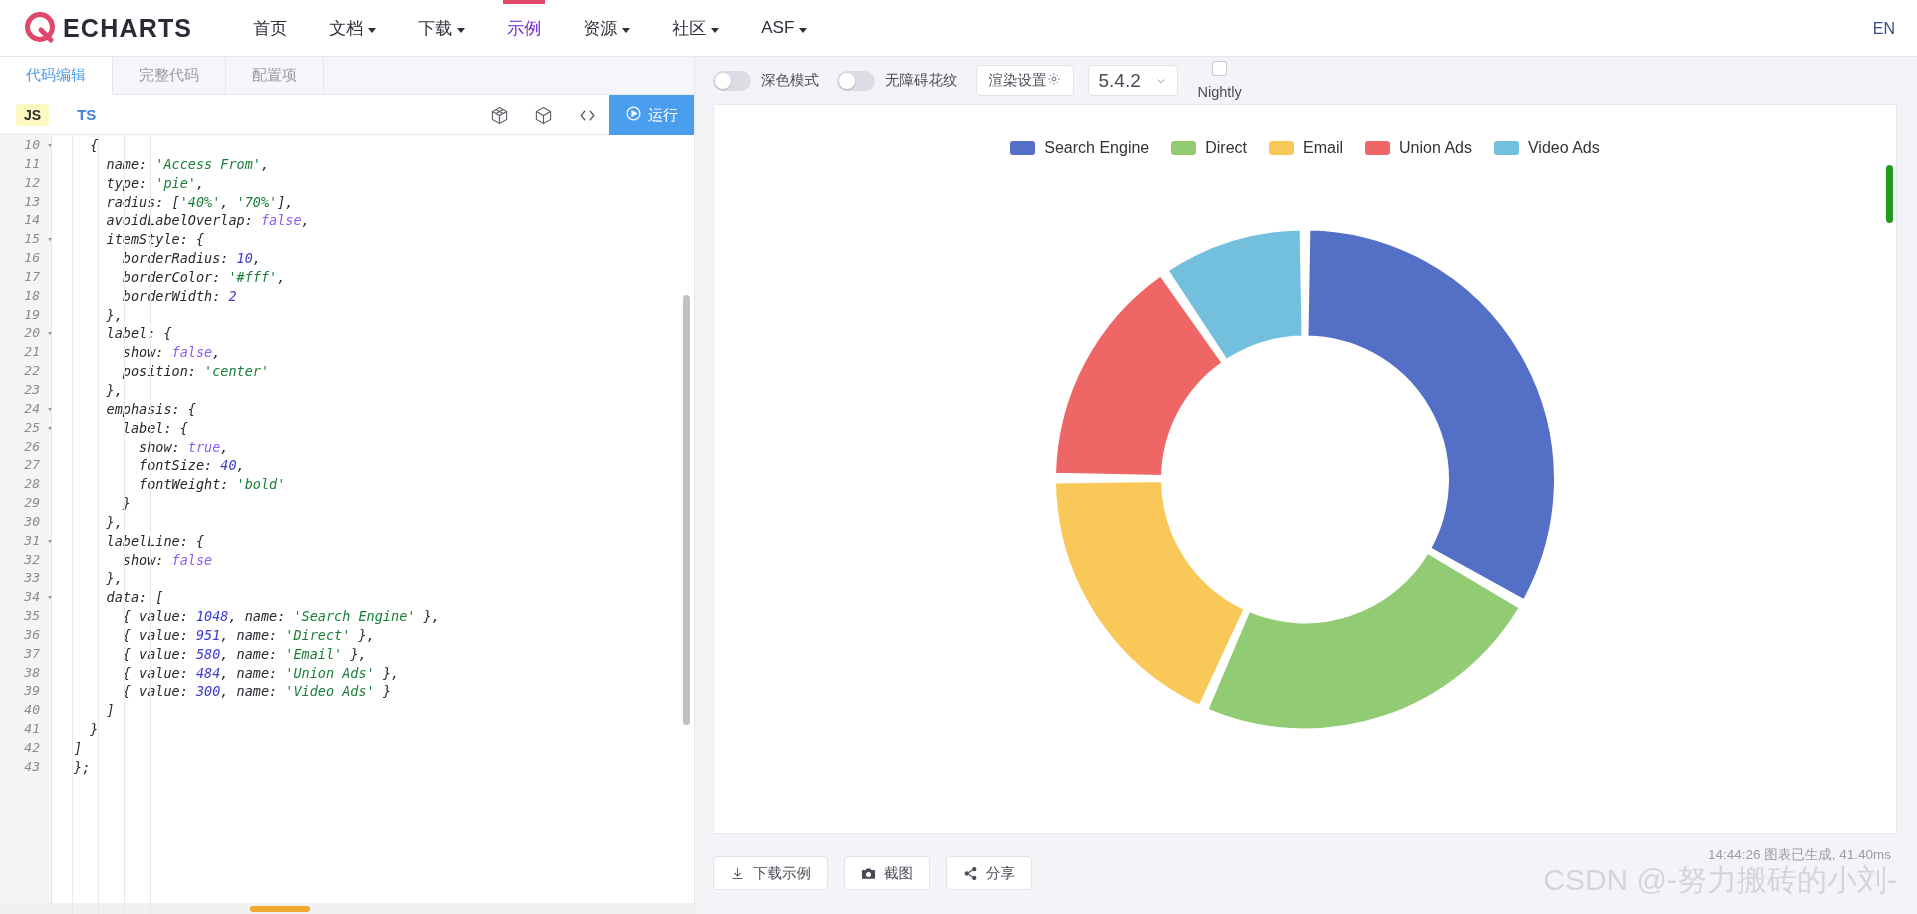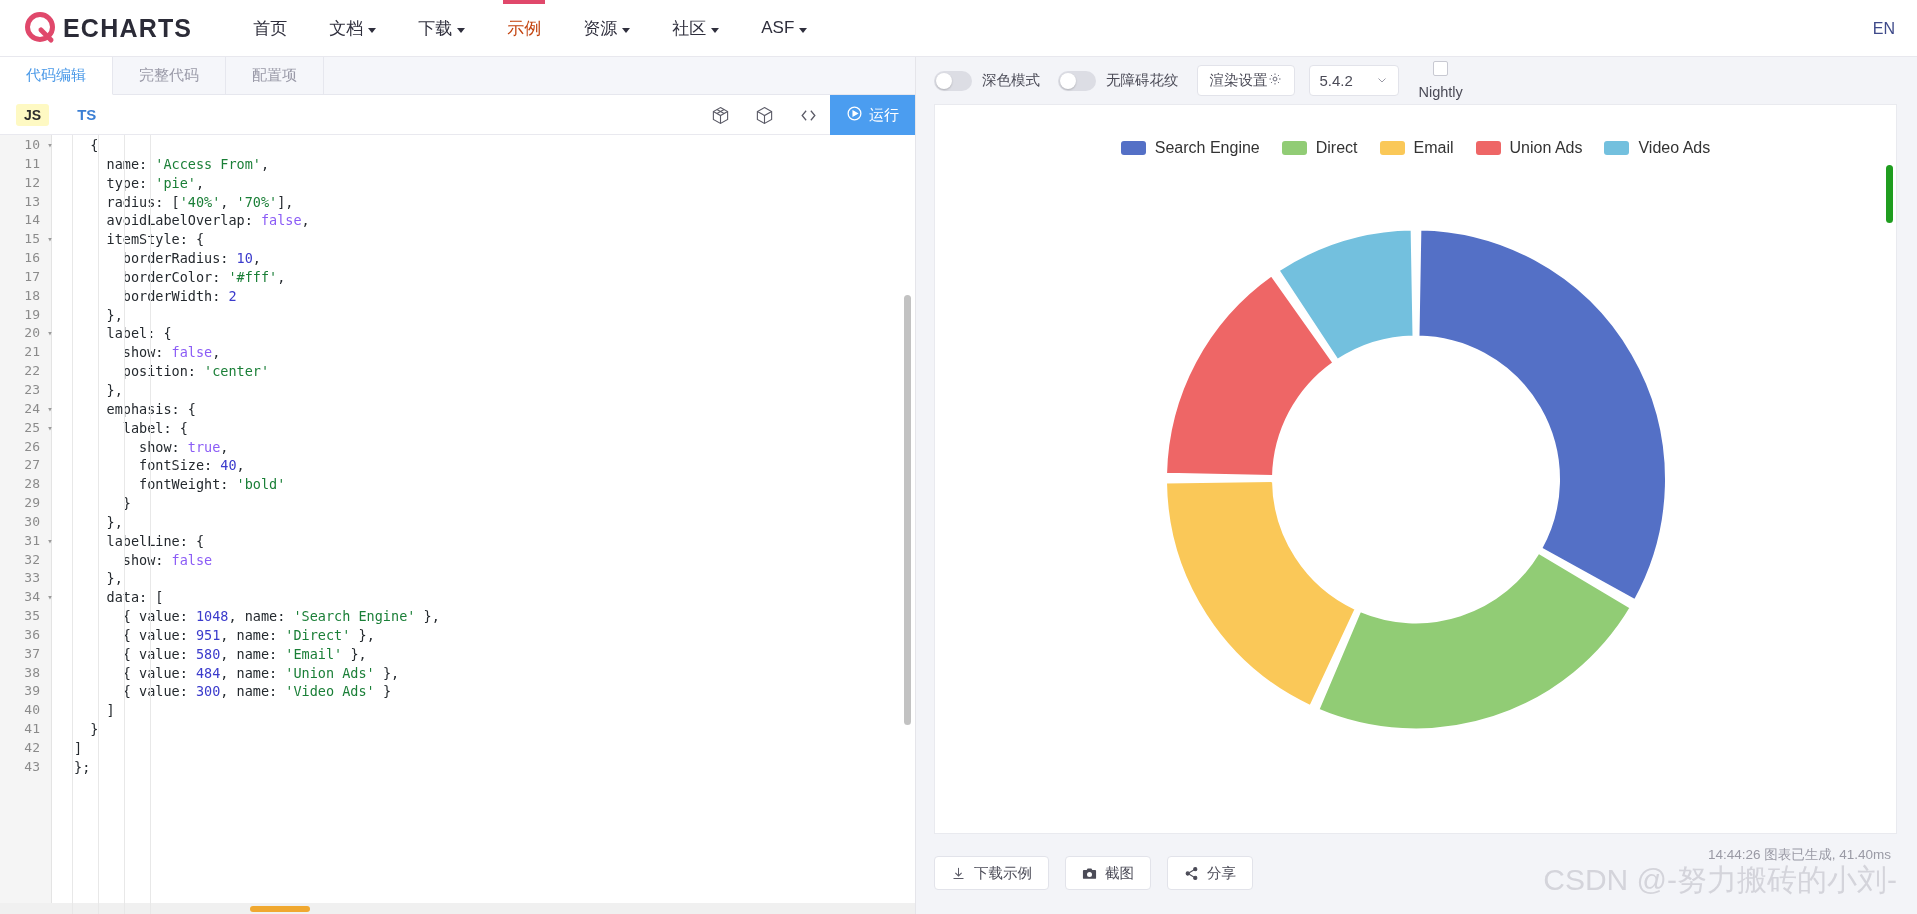--- a/index.html
+++ b/index.html
@@ -32,21 +32,21 @@
   .navitem {
     font-size: 17px;
     color: #2f2f3d;
     padding: 0 21px;
     height: 57px;
     display: flex; align-items: center;
     position: relative;
     cursor: pointer;
     white-space: nowrap;
   }
-  .navitem.active { color: #c2410c; }
+  .navitem.active { color: #6d28d9; }
   .navitem.active::before {
     content: ""; position: absolute; top: 0; left: 17px; right: 17px;
     height: 4px; background: #e0486b;
   }
   .caret {
     display: inline-block; margin-left: 5px;
     width: 0; height: 0;
     border-left: 4px solid transparent;
     border-right: 4px solid transparent;
     border-top: 5px solid #2f2f3d;
@@ -56,21 +56,21 @@
     position: absolute; right: 22px; top: 0; height: 57px;
     display: flex; align-items: center;
   }
   #lang-btn { font-size: 16px; color: #3f4a8a; cursor: pointer; }
 
   
   #main { display: flex; height: 857px; }
 
   
   #left-pane {
-    width: 916px; height: 857px;
+    width: 695px; height: 857px;
     display: flex; flex-direction: column;
     background: #fff;
     position: relative;
     border-right: 1px solid #e5e5ea;
   }
   #tabbar {
     height: 38px;
     background: #f5f6fa;
     display: flex; align-items: stretch;
     border-bottom: 1px solid #e6e7ee;
@@ -128,21 +128,21 @@
     font-size: 13.5px;
     line-height: 18.85px;
     background: #fff;
   }
   #gutter {
     position: absolute; left: 0; top: 0; bottom: 0;
     width: 52px; background: #f5f5f5;
     border-right: 1px solid #e4e4e4;
   }
   #code-rows { position: relative; padding-top: 1px; }
-  .crow { display: flex; height: 18.85px; position: relative; }
+  .crow { display: flex; height: 18.85px; position: relative; font-style: italic; }
   .ln {
     width: 44px; text-align: right;
     color: #8b8b8b; font-size: 13px; flex: none;
     padding-right: 4px;
   }
   .fold {
     width: 12px; flex: none; text-align: center;
     color: #999; font-size: 9px; line-height: 19px;
   }
   .ctext { padding-left: 18px; white-space: pre; color: #24292e; }
@@ -194,21 +194,21 @@
   .pill-btn {
     height: 31px; background: #fff; border: 1px solid #e2e3ea;
     border-radius: 4px; display: flex; align-items: center;
     padding: 0 12px; font-size: 14.5px; color: #4b4b57;
     cursor: pointer;
   }
   #version-select {
     height: 31px; background: #fff; border: 1px solid #e2e3ea;
     border-radius: 4px; display: flex; align-items: center;
     justify-content: space-between;
-    padding: 0 10px; width: 90px; font-size: 15px; color: #4b4b57;
+    padding: 0 10px; width: 90px; font-size: 19px; color: #4b4b57;
     margin-left: 14px; cursor: pointer;
   }
   #nightly-wrap {
     display: flex; align-items: center; gap: 8px;
     margin-left: 20px; cursor: pointer; flex-direction: column;
   }
   .checkbox {
     width: 15px; height: 15px; border: 1px solid #c8c9d2;
     background: #fff; border-radius: 2px;
   }

